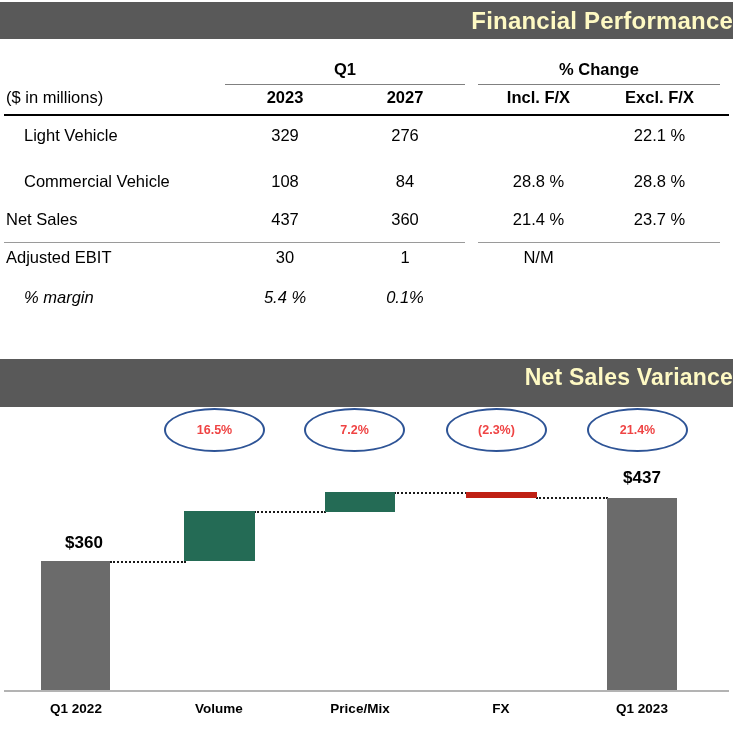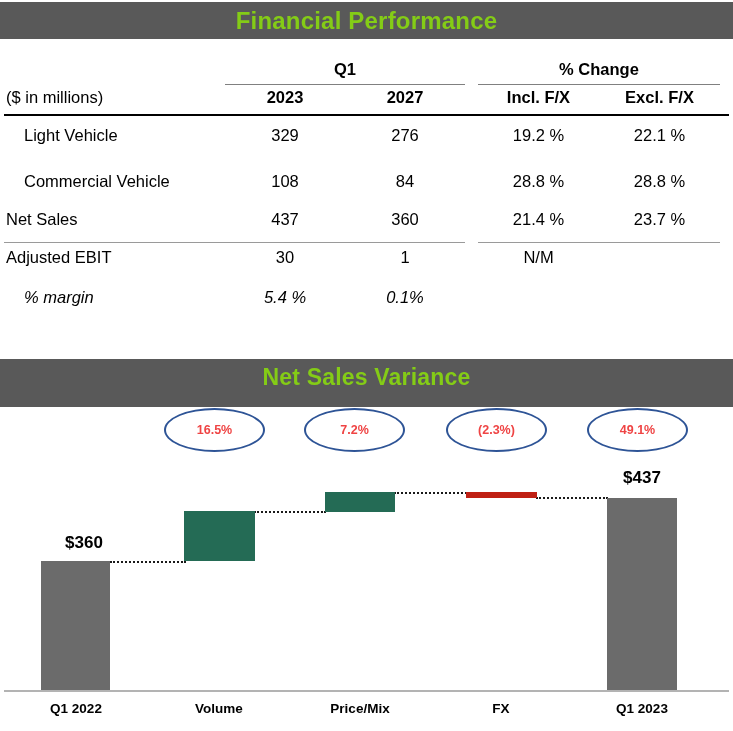--- a/index.html
+++ b/index.html
@@ -14,23 +14,23 @@
     font-family: "Liberation Sans", sans-serif;
     color: #000000;
     overflow: hidden;
   }
 
   
   .banner {
     position: absolute;
     left: 0;
     background: #595959;
-    color: #84cc16;
-    font-weight: bold;
-    text-align: center;
+    color: #fef9c3;
+    font-weight: bold;
+    text-align: right;
     letter-spacing: 0.2px;
   }
   #financial-banner {
     top: 2px;
     width: 733px;
     height: 37px;
     line-height: 37px;
     font-size: 24px;
   }
   #variance-banner {
@@ -206,21 +206,20 @@
   <div class="col-head c-2022">2027</div>
   <div class="col-head c-incl">Incl. F/X</div>
   <div class="col-head c-excl">Excl. F/X</div>
 
   <div id="head-rule"></div>
 
   <div class="row" style="top:80px">
     <div class="label indent">Light Vehicle</div>
     <div class="cell c-2023">329</div>
     <div class="cell c-2022">276</div>
-    <div class="cell c-incl">19.2 %</div>
     <div class="cell c-excl">22.1 %</div>
   </div>
 
   <div class="row" style="top:126px">
     <div class="label indent">Commercial Vehicle</div>
     <div class="cell c-2023">108</div>
     <div class="cell c-2022">84</div>
     <div class="cell c-incl">28.8 %</div>
     <div class="cell c-excl">28.8 %</div>
   </div>
@@ -253,21 +252,21 @@
   </div>
 </div>
 
 <div class="banner" id="variance-banner">Net Sales Variance</div>
 
 <div id="variance-chart">
 
   <div class="callout" style="left:164px; top:13px">16.5%</div>
   <div class="callout" style="left:304px; top:13px">7.2%</div>
   <div class="callout" style="left:446px; top:13px">(2.3%)</div>
-  <div class="callout" style="left:587px; top:13px">49.1%</div>
+  <div class="callout" style="left:587px; top:13px">21.4%</div>
 
   <div class="bar-value" style="left:44px; top:138px; width:80px">$360</div>
   <div class="bar-value" style="left:602px; top:73px; width:80px">$437</div>
 
   <div class="connector" style="left:110px; top:166px; width:76px"></div>
   <div class="connector" style="left:254px; top:116px; width:72px"></div>
   <div class="connector" style="left:394px; top:97px; width:73px"></div>
   <div class="connector" style="left:536px; top:102px; width:72px"></div>
 
   <div class="bar total" style="left:41px;  top:166px; width:69px; height:129px"></div>

